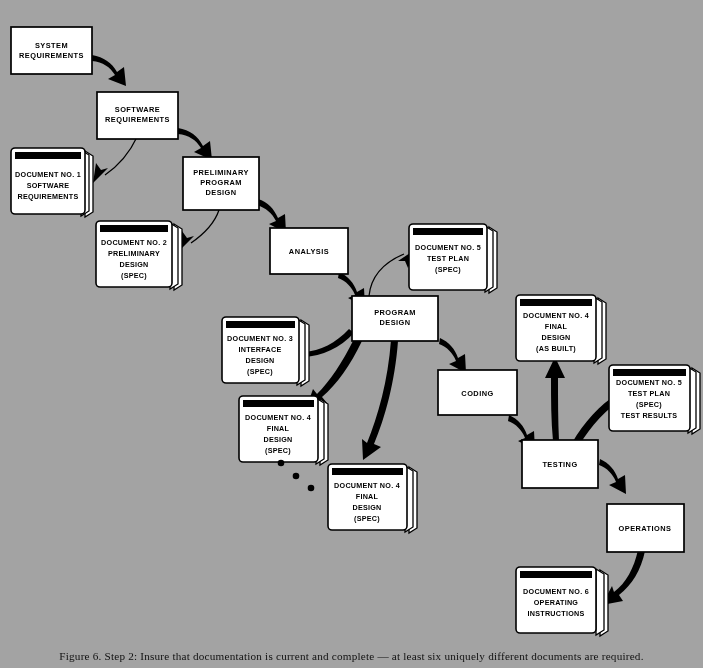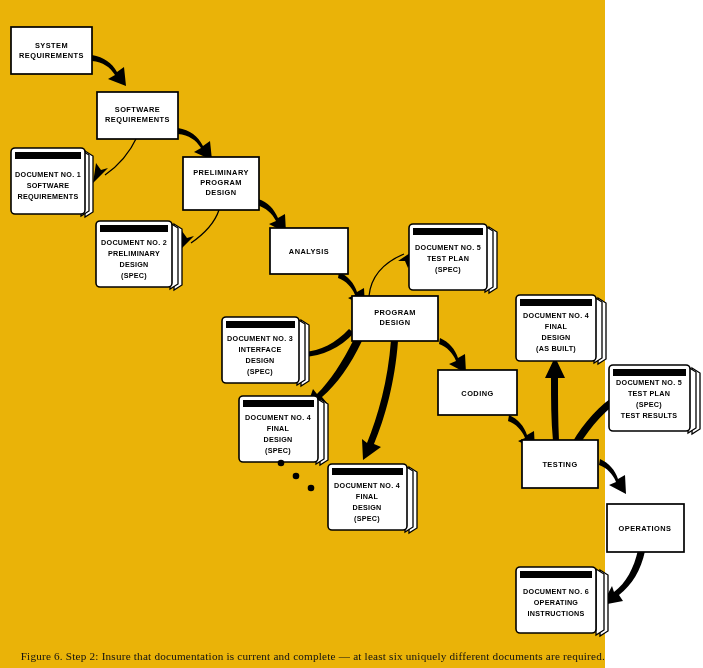--- a/index.html
+++ b/index.html
@@ -1,26 +1,26 @@
 <!DOCTYPE html>
 <html><head>
 <meta charset="utf-8">
 <style>
   html,body{margin:0;padding:0;background:#ffffff;}
   body{width:703px;height:668px;overflow:hidden;
        font-family:"Liberation Sans","DejaVu Sans",sans-serif;color:#000;}
-  #fig{position:relative;width:605px;height:668px;background:#eab308;}
+  #fig{position:relative;width:703px;height:668px;background:#a3a3a3;}
   svg{display:block;}
   .boxtext{font-family:"Liberation Sans","DejaVu Sans",sans-serif;
            font-size:7.4px;font-weight:bold;letter-spacing:.45px;
            text-anchor:middle;fill:#000;}
   .doctext{font-family:"Liberation Sans","DejaVu Sans",sans-serif;
            font-size:7.2px;font-weight:bold;letter-spacing:.25px;
            text-anchor:middle;fill:#000;}
-  .caption{position:absolute;left:0;right:0;bottom:6px;text-align:right;
+  .caption{position:absolute;left:0;right:0;bottom:6px;text-align:center;
            font-family:"Liberation Serif","DejaVu Serif",serif;
            font-size:11.2px;color:#111;letter-spacing:.2px;}
   .pbox{fill:#fff;stroke:#000;stroke-width:1.7;}
   .dstack{fill:#fff;stroke:#000;stroke-width:1.6;}
   .band{fill:#000;}
   .edge{fill:#fff;stroke:#000;stroke-width:1.3;}
   .arw{fill:#000;stroke:none;}
   .thin{fill:none;stroke:#000;stroke-width:1.25;}
   .dot{fill:#000;}
 </style>

